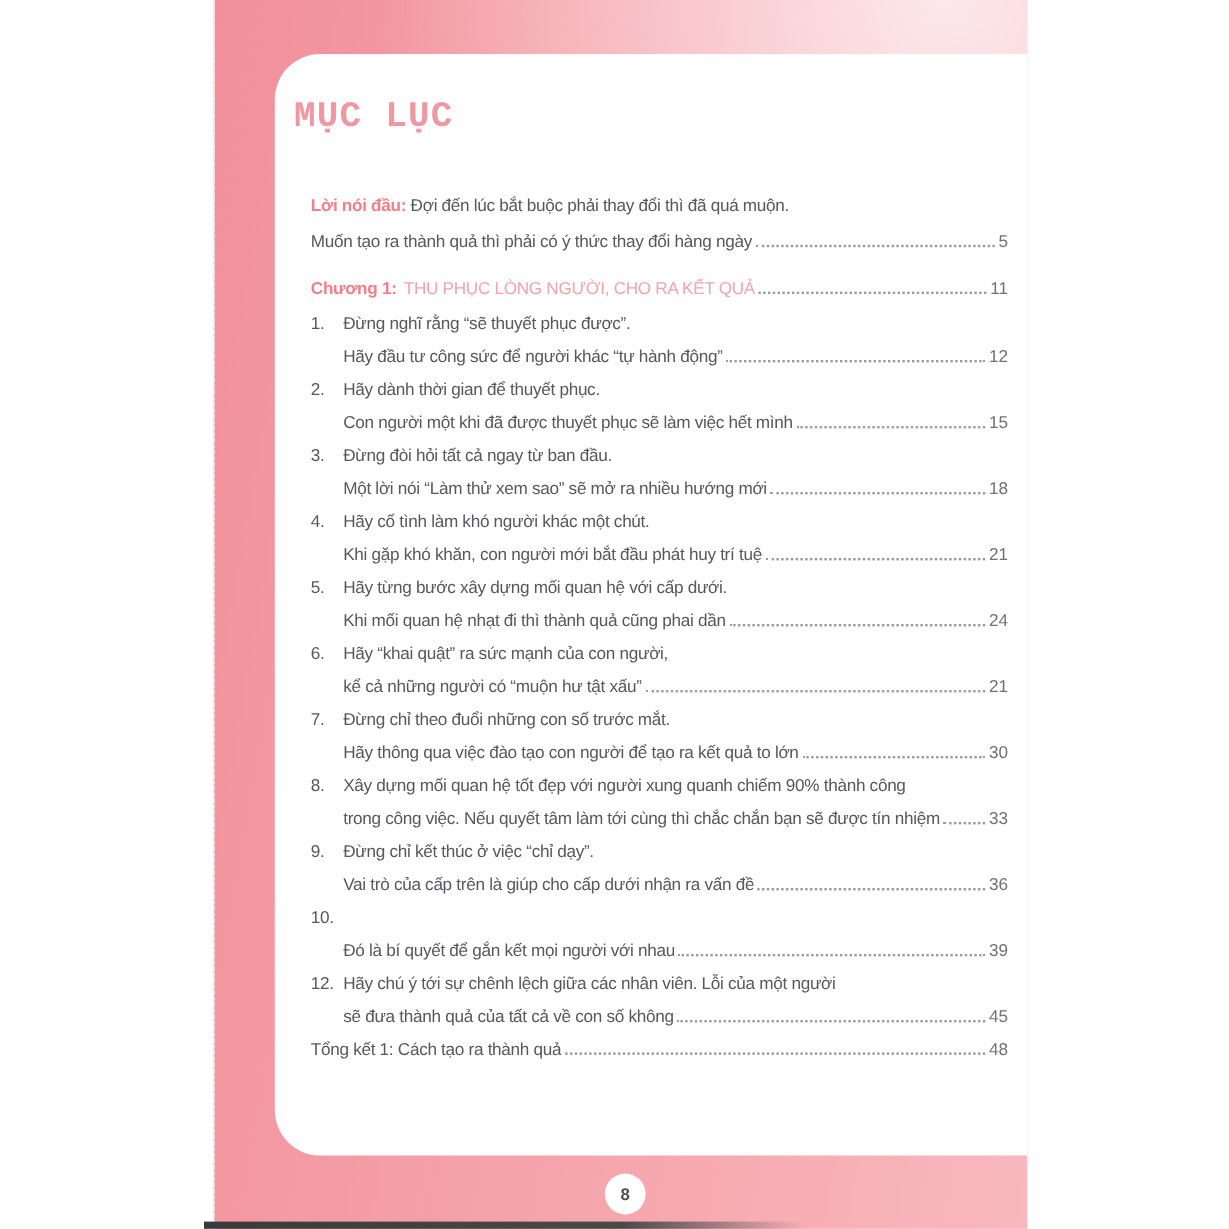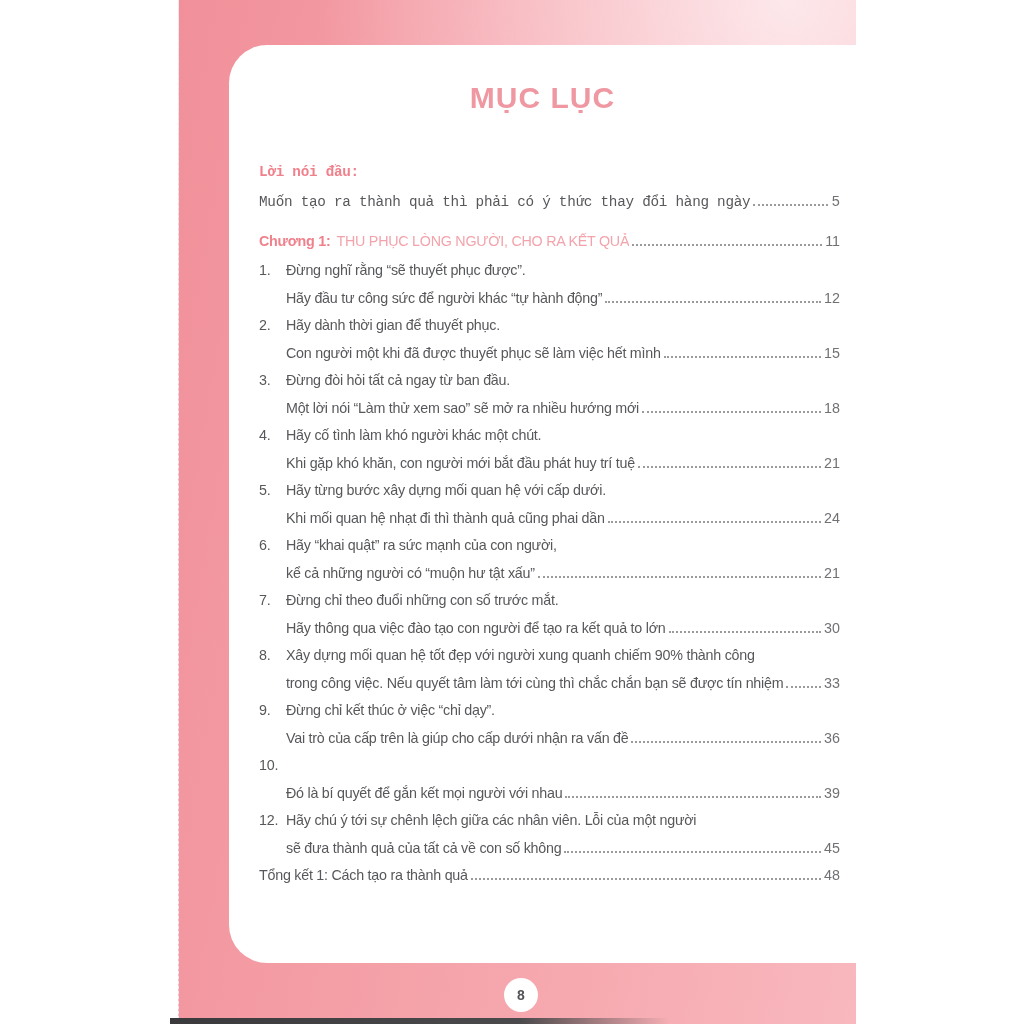--- a/index.html
+++ b/index.html
@@ -13,31 +13,31 @@
     background:
       radial-gradient(circle at 90% 0%, rgba(253,235,238,0.95) 0%, rgba(253,235,238,0) 40%),
       linear-gradient(100deg,#f1909a 0%,#f49da5 35%,#f6a9af 65%,#f8b8be 100%);
     border-left:1px dashed #ececec;
   }
   .card{
     position:absolute;left:50px;top:45px;width:627px;height:918px;
     background:#ffffff;border-radius:38px 0 0 38px;
   }
   .title{
-    margin:36px 4px 0;text-align:center;
-    font-size:30px;font-weight:bold;letter-spacing:1px;color:#ef98a2;
+    margin:36px 16px 0;text-align:left;
+    font-size:30px;font-weight:bold;letter-spacing:1px;color:#ef98a2;font-family:Liberation Mono, monospace;
   }
   .content{
     padding:42px 16px 0 30px;
     font-size:14.3px;letter-spacing:-0.25px;color:#57585b;
   }
   .row{display:flex;align-items:baseline;}
   .lead{flex:1 1 auto;min-width:4px;border-bottom:2px dotted #9a9b9d;margin:0 3px;}
   .pg{color:#707174;letter-spacing:0;flex:none;}
-  .pline{line-height:30px;font-family:Liberation Mono, monospace;}
+  .pline{line-height:30px;}
   .plabel,.chap-label{color:#f0808b;font-weight:bold;white-space:nowrap;}
   .chapter{line-height:28px;margin:10px 0 2px;}
   .chap-title{color:#f3a3ab;margin-left:6px;white-space:nowrap;flex:0 1 auto;min-width:0;overflow:hidden;text-align:right;}
   .item .l1{display:flex;line-height:27.5px;}
   .item .l2{padding-left:27px;line-height:27.5px;}
   .num{flex:none;width:27px;}
   .t,.t1{white-space:nowrap;flex:0 1 auto;min-width:0;overflow:hidden;}
   .ptext{white-space:nowrap;}
   .summary{line-height:27.5px;}
   .badge{
@@ -54,21 +54,21 @@
 <body>
 
 <div class="page">
   <div class="card">
     <h1 class="title">MỤC LỤC</h1>
 
     <div class="content">
 
       <div class="preface">
         <div class="pline row">
-          <span class="plabel">Lời nói đầu:</span>&nbsp;
+          <span class="plabel">Lời nói đầu:</span>&nbsp;<span class="ptext t">Đợi đến lúc bắt buộc phải thay đổi thì đã quá muộn.</span>
         </div>
         <div class="pline row">
           <span class="t">Muốn tạo ra thành quả thì phải có ý thức thay đổi hàng ngày</span>
           <span class="lead"></span>
           <span class="pg">5</span>
         </div>
       </div>
 
       <div class="chapter row">
         <span class="chap-label">Chương 1:</span>

